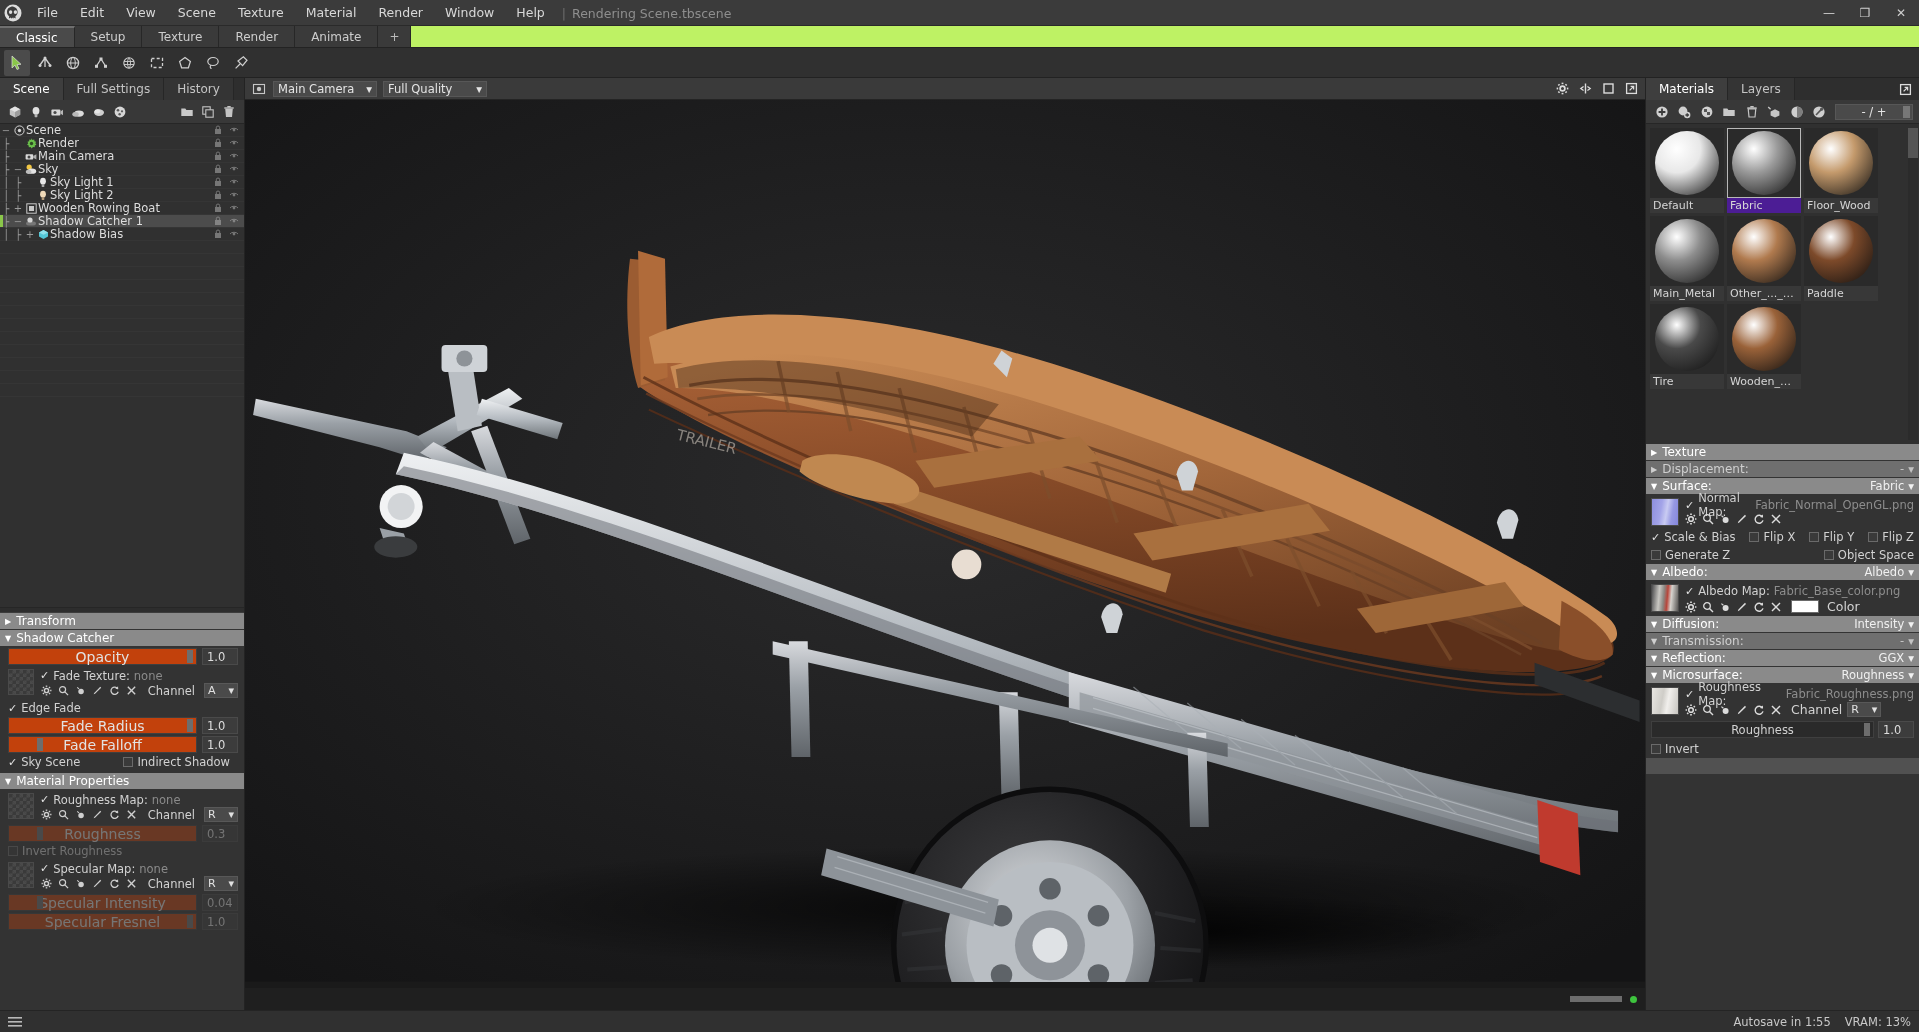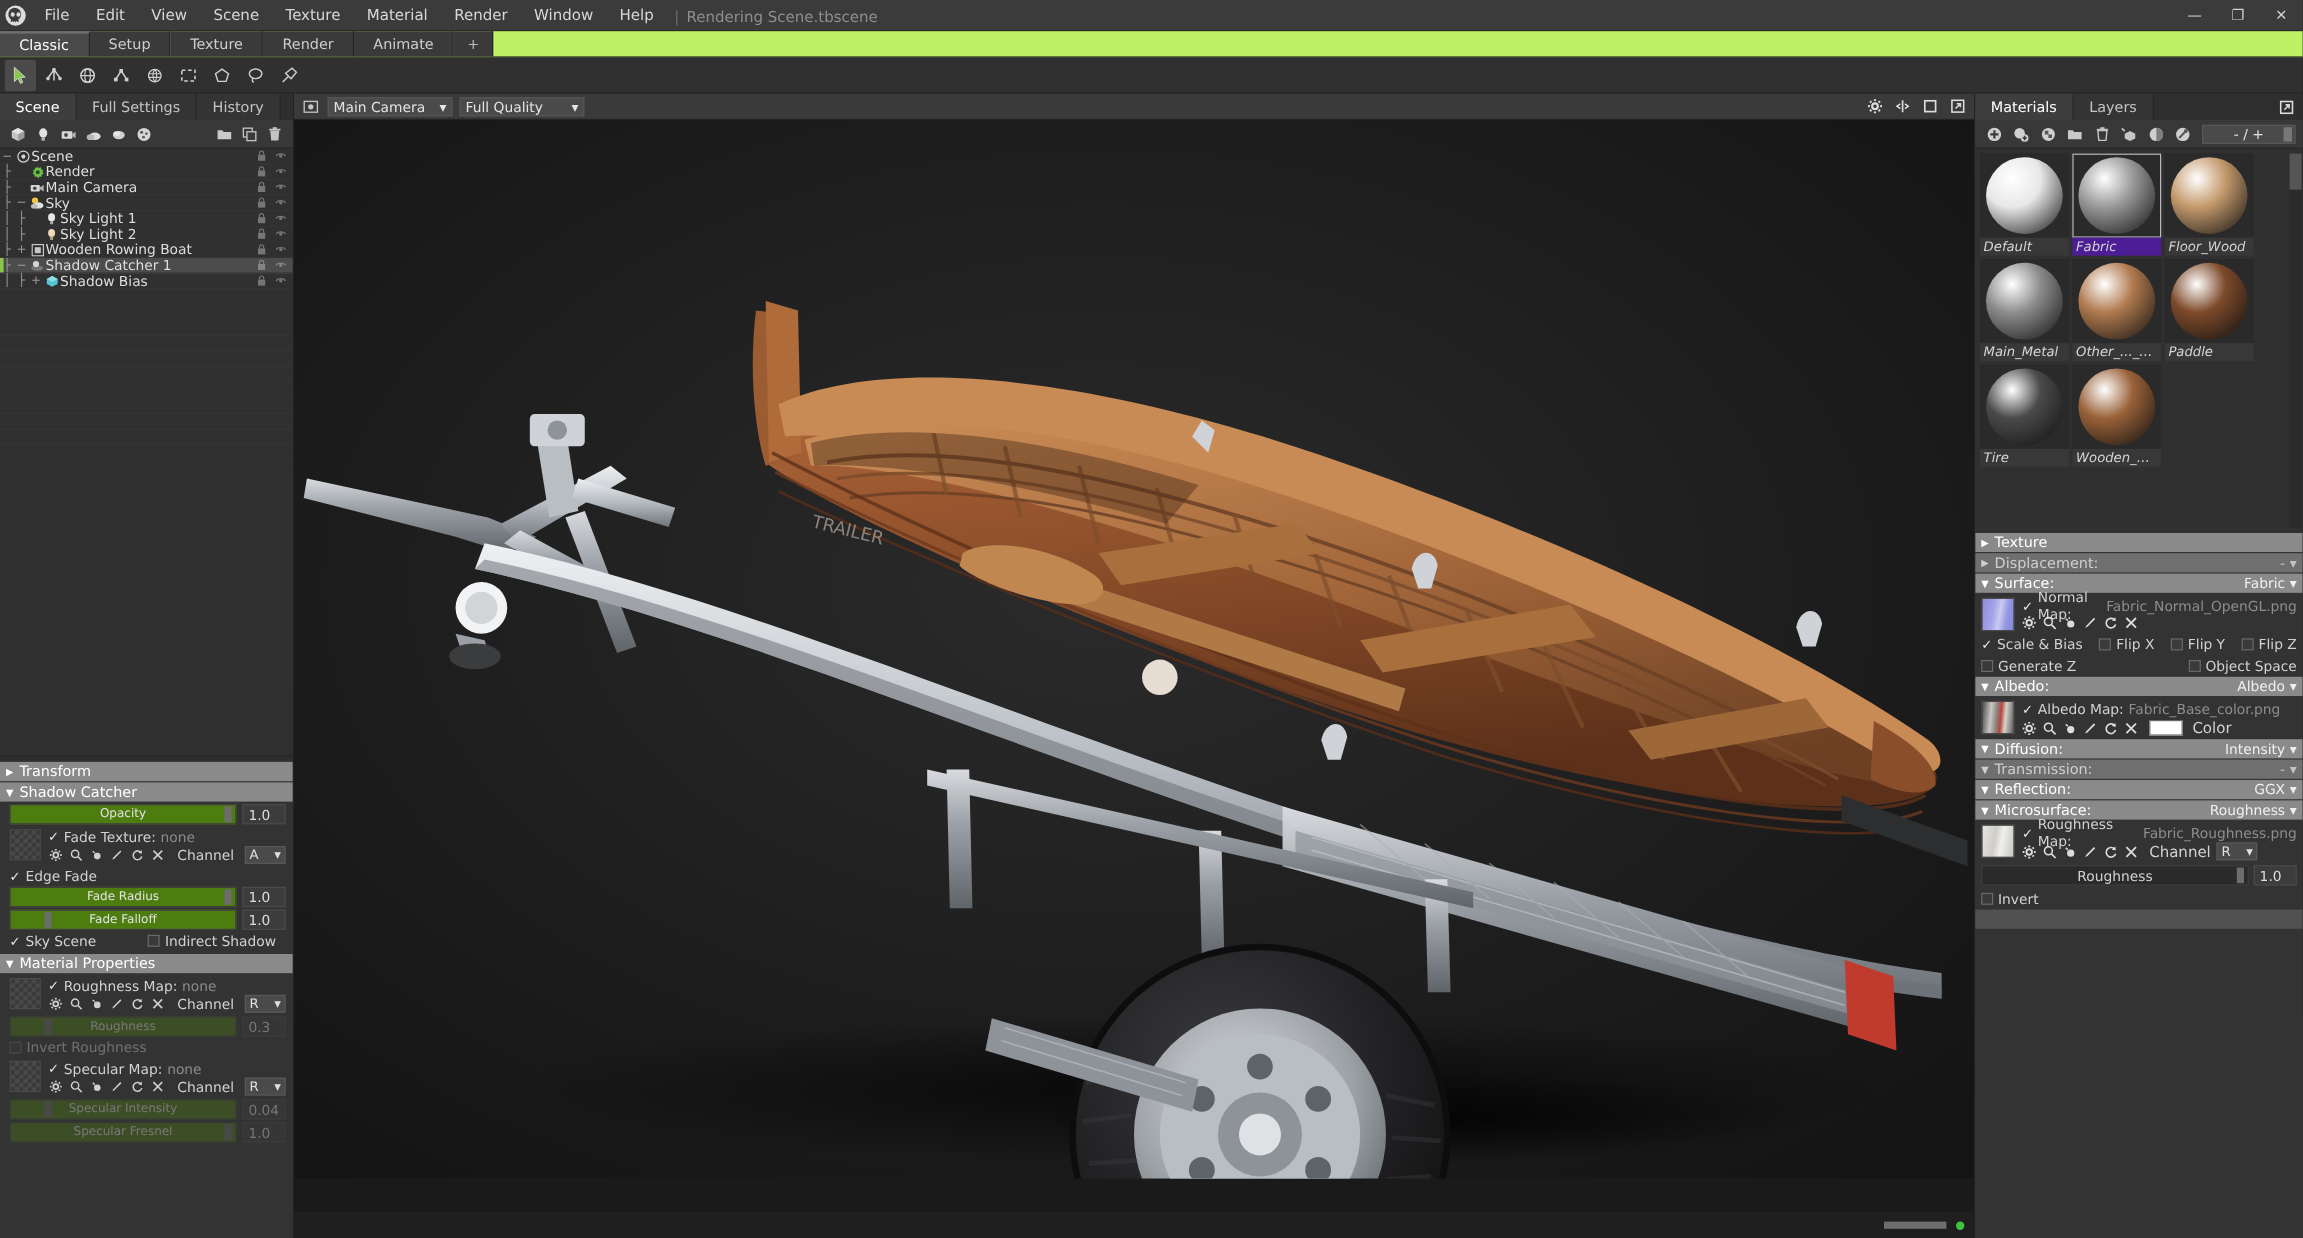--- a/index.html
+++ b/index.html
@@ -86,23 +86,23 @@
   .splitv { height: 6px; flex: 0 0 6px; background: #2d2d2d; border-top:1px solid #262626; border-bottom:1px solid #3c3c3c;}
 
   .props { height: 397px; flex: 0 0 397px; background: #333; overflow: hidden; position: relative;}
   .secthead {
     height: 16px; background: #8a8a8a; color: #fff; display: flex; align-items: center;
     font-size: 12px; padding-left: 5px; gap: 5px; margin-bottom: 1px;
   }
   .secthead .arrow { font-size: 8px; }
   .prow { display: flex; align-items: center; padding: 1px 6px 1px 8px; gap: 5px; min-height: 19px;}
   .slider {
-    flex: 1 1 auto; height: 17px; background: #4d7c0f; border: 1px solid #3f3f3f;
+    flex: 1 1 auto; height: 17px; background: #c2410c; border: 1px solid #3f3f3f;
     display: flex; align-items: center; justify-content: center; position: relative;
-    font-size: 10px; color: #e2e2e2;
+    font-size: 14px; color: #e2e2e2;
   }
   .slider .knob { position: absolute; right: 3px; top: 1px; bottom: 1px; width: 6px; background: #6d6d6d;}
   .slider.left .knob { left: 28px; right:auto; }
   .numbox {
     width: 36px; height: 17px; background: #3c3c3c; border: 1px solid #4a4a4a;
     font-size: 11.5px; color: #ddd; display:flex; align-items:center; padding-left:4px;
     flex: 0 0 36px;
   }
   .disabled { opacity: .38; }
   .texrow { display: flex; padding: 3px 6px 2px 8px; gap: 6px; align-items: flex-start;}
@@ -138,21 +138,21 @@
   }
   .vpright { margin-left:auto; display:flex; gap:7px; align-items:center;}
   .viewport { flex: 1 1 auto; position: relative; overflow: hidden; background:#1a1a1a; }
   .vpscene { position:absolute; inset:0; }
   .vpfooter { height: 22px; flex:0 0 22px; background:#1f1f1f; display:flex; align-items:center; justify-content:flex-end; padding-right: 8px; gap: 8px;}
   .vpprog { width: 52px; height: 6px; background: #6d6d6d; }
   .vpdot { width: 7px; height: 7px; border-radius: 50%; background: #3ec43e; }
 
   
   .right { width: 274px; flex: 0 0 274px; display:flex; flex-direction:column; background:#333; border-left:1px solid #232323;}
-  .matgrid { flex: 0 0 auto; background: #303030; padding: 4px 4px 0 4px; display:flex; flex-wrap:wrap; gap:3px; align-content:flex-start; height: 320px; overflow:hidden; position:relative;font-style:italic;}
+  .matgrid { flex: 0 0 auto; background: #303030; padding: 4px 4px 0 4px; display:flex; flex-wrap:wrap; gap:3px; align-content:flex-start; height: 320px; overflow:hidden; position:relative;}
   .matcell { width: 74px; }
   .matthumb { width: 74px; height: 70px; background: #2a2a2a; display:flex; align-items:center; justify-content:center; border: 1px solid #2a2a2a;}
   .matcell.sel .matthumb { border: 1px solid #b8b8b8; }
   .matcell.sel .matname { background:#4c1d95; }
   .matname { font-size: 11px; color:#d5d5d5; padding: 1px 3px; white-space:nowrap; overflow:hidden; text-overflow:ellipsis; background:#383838;}
   .sphere { width: 64px; height: 64px; border-radius:50%; }
   .matscroll { position:absolute; right:1px; top:4px; width:10px; bottom:4px; background:#2b2b2b; }
   .matscroll .thumbbar { position:absolute; top:0; left:0; right:0; height: 30px; background:#555;}
   .rprops { flex: 1 1 auto; background:#333; overflow:hidden; }
   .rhead {
@@ -1546,14 +1546,27 @@
         <div class="rcheckrow">
           <span class="cbox"></span>
           <span>Invert</span>
         </div>
 
         <div class="rhead off" style="opacity:.5;"></div>
       </div>
     </div>
   </div>
 
+  <div class="statusbar">
+    <span>
+      <svg width="14" height="10" viewBox="0 0 14 10">
+          <rect y="0" width="14" height="1.6" fill="#b8b8b8"></rect>
+          <rect y="4" width="14" height="1.6" fill="#b8b8b8"></rect>
+          <rect y="8" width="14" height="1.6" fill="#b8b8b8"></rect>
+        </svg>
+    </span>
+    <span class="statusright">
+      <span>Autosave in 1:55</span>
+      <span>VRAM: 13%</span>
+    </span>
+  </div>
 
 </div>
 
 </body></html>

